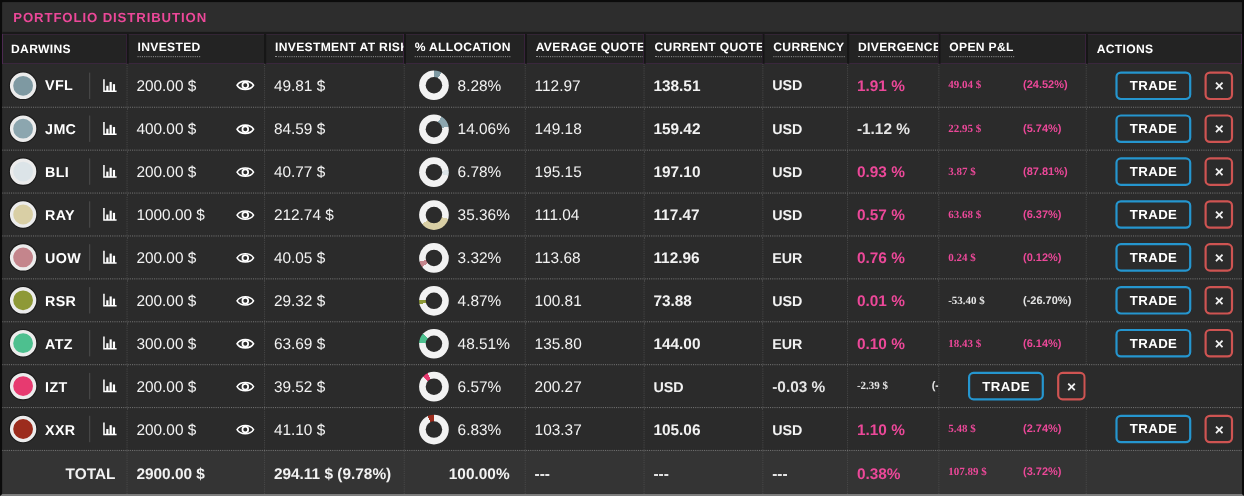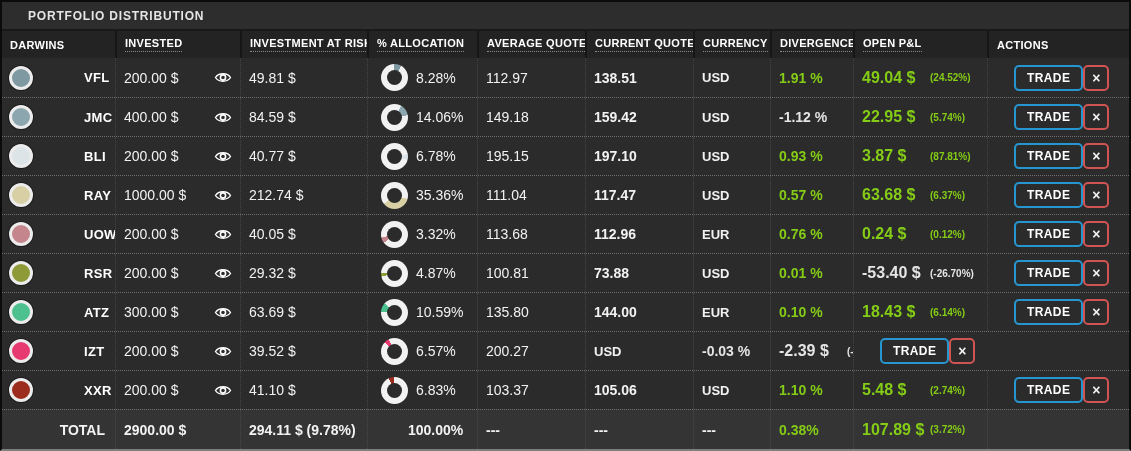--- a/index.html
+++ b/index.html
@@ -15,21 +15,21 @@
   }
 
   
   .titlebar {
     height:29px; background:#2d2d2d;
     display:flex; align-items:center;
     padding-left:10px;
     border-bottom:2px solid #191919;
   }
   .titlebar .title {
-    color:#e5e5e5; font-size:12px; font-weight:bold; letter-spacing:.8px;margin-left:16px;
+    color:#ec4899; font-size:12px; font-weight:bold; letter-spacing:.8px;
   }
 
   
   .grid {
     display:grid;
     grid-template-columns:113px 125px 127px 110px 108px 108px 77px 83px 134px 1fr;
     align-items:stretch;
   }
 
   
@@ -46,21 +46,21 @@
   }
   .th.sortable span { border-bottom:1px dotted #8a8a8a; padding-bottom:2px; }
 
   
   .row { height:39px; border-top:1px dotted #6e6e6e; background:#2b2b2b; }
   .row:first-of-type { border-top:none; }
   .cell {
     display:flex; align-items:center; padding-left:8px;
     border-left:1px dotted #454545; overflow:hidden; white-space:nowrap;
   }
-  .cell:first-child { border-left:none; padding-left:0;gap:43px; }
+  .cell:first-child { border-left:none; padding-left:0; }
 
   .val  { color:#f2f2f2; font-size:14px; }
   .bold { font-weight:bold; }
 
   
   .avatar {
     width:24px; height:24px; border-radius:50%;
     border:3px solid #ececec; box-shadow:0 0 0 1px #1c1c1c;
     margin-left:7px; flex:0 0 auto;
   }
@@ -77,29 +77,29 @@
   
   .donut {
     width:27px; height:27px; border-radius:50%;
     margin-left:5px; margin-right:8px; position:relative; flex:0 0 auto;
   }
   .donut::after {
     content:""; position:absolute; inset:6px;
     background:#2b2b2b; border-radius:50%;
   }
 
-  .pos { color:#84cc16; }
+  .pos { color:#ec4899; }
   .neg { color:#e5e5e5; }
   .divg { font-size:14px; font-weight:bold; }
 
-  .pnlv { font-size:16px; font-weight:bold; width:68px; flex:0 0 auto; }
+  .pnlv { font-size:10px; font-weight:bold; width:68px; flex:0 0 auto;font-family:Liberation Serif, serif; }
   .pnlp { font-size:10px; font-weight:bold; }
 
   
-  .actions-cell { padding-left:26px; }
+  .actions-cell { padding-left:26px; gap:12px; }
   .trade-btn {
     background:transparent; border:2px solid #2596cf; border-radius:5px;
     color:#fff; font-family:"Liberation Sans",sans-serif;
     font-size:12px; font-weight:bold; letter-spacing:.4px;
     padding:4px 11px; cursor:pointer;
   }
   .close-btn {
     background:transparent; border:2px solid #cf5452; border-radius:5px;
     color:#f2f2f2; font-size:14px; font-weight:bold; line-height:1;
     width:26px; height:26px; cursor:pointer;
@@ -525,21 +525,21 @@
               <circle cx="9" cy="6.5" r="2.6" stroke="#fff" stroke-width="1.6" fill="none"></circle>
             </svg>
           </span>
         </span>
       </div>
       <div class="cell">
         <span class="val">63.69 $</span>
       </div>
       <div class="cell">
         <span class="donut" style="background: conic-gradient(rgb(242, 242, 242) 0deg, rgb(242, 242, 242) 273.636deg, rgb(77, 192, 143) 273.636deg, rgb(77, 192, 143) 311.76deg, rgb(242, 242, 242) 311.76deg, rgb(242, 242, 242) 360deg);"></span>
-        <span class="val">10.59%</span>
+        <span class="val">48.51%</span>
       </div>
       <div class="cell">
         <span class="val">135.80</span>
       </div>
       <div class="cell">
         <span class="val bold">144.00</span>
       </div>
       <div class="cell">
         <span class="val bold" style="font-size:13px">EUR</span>
       </div>

